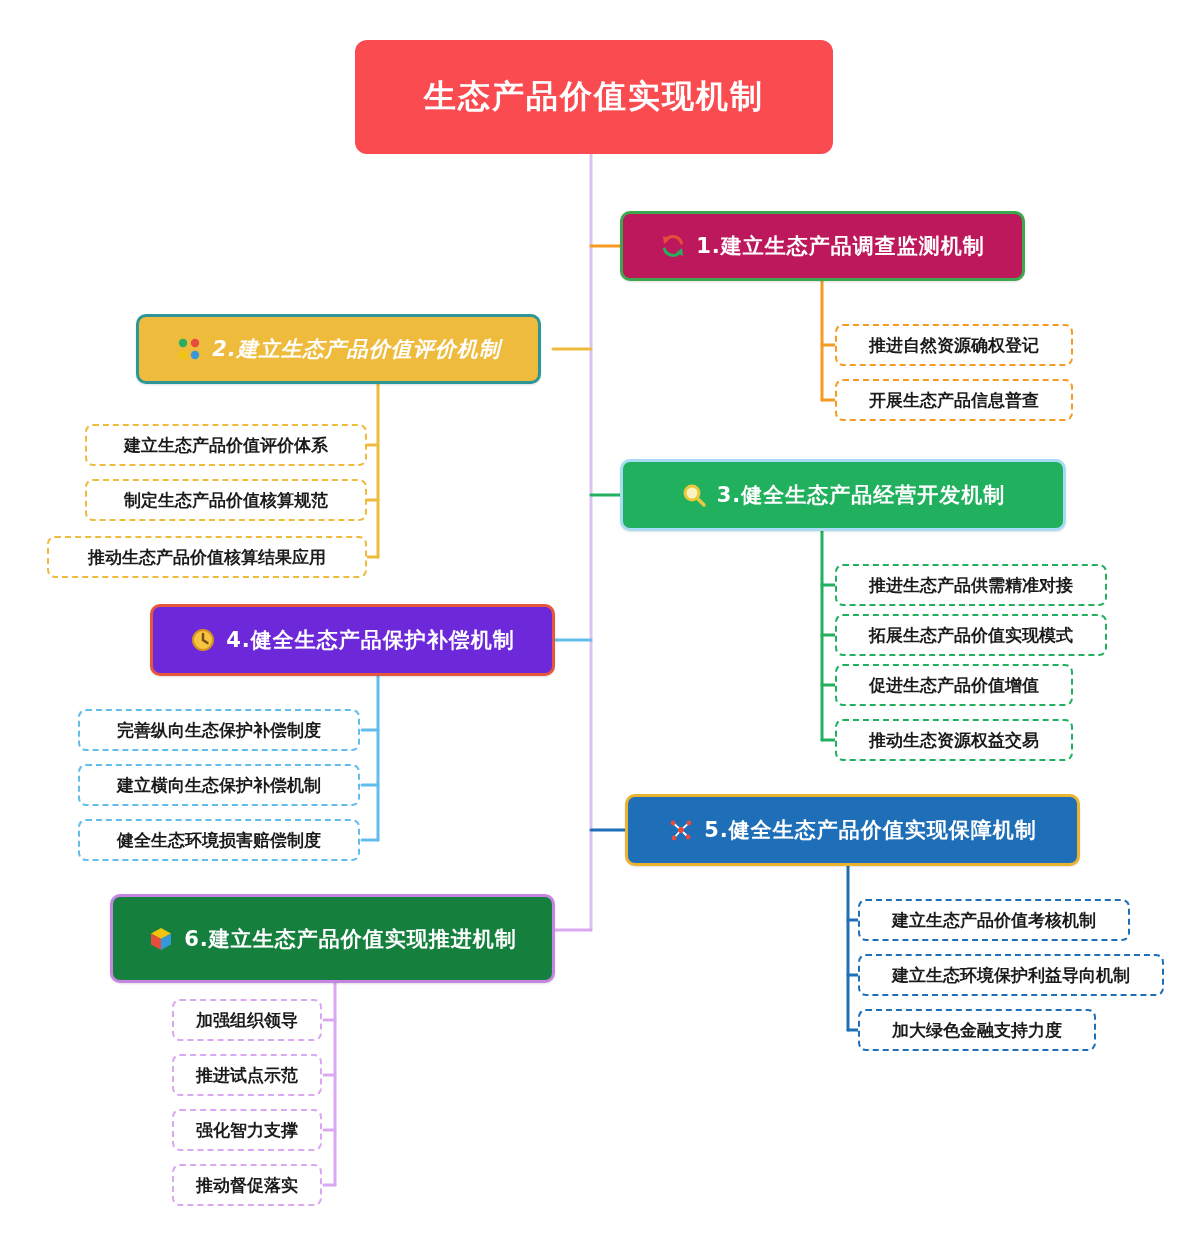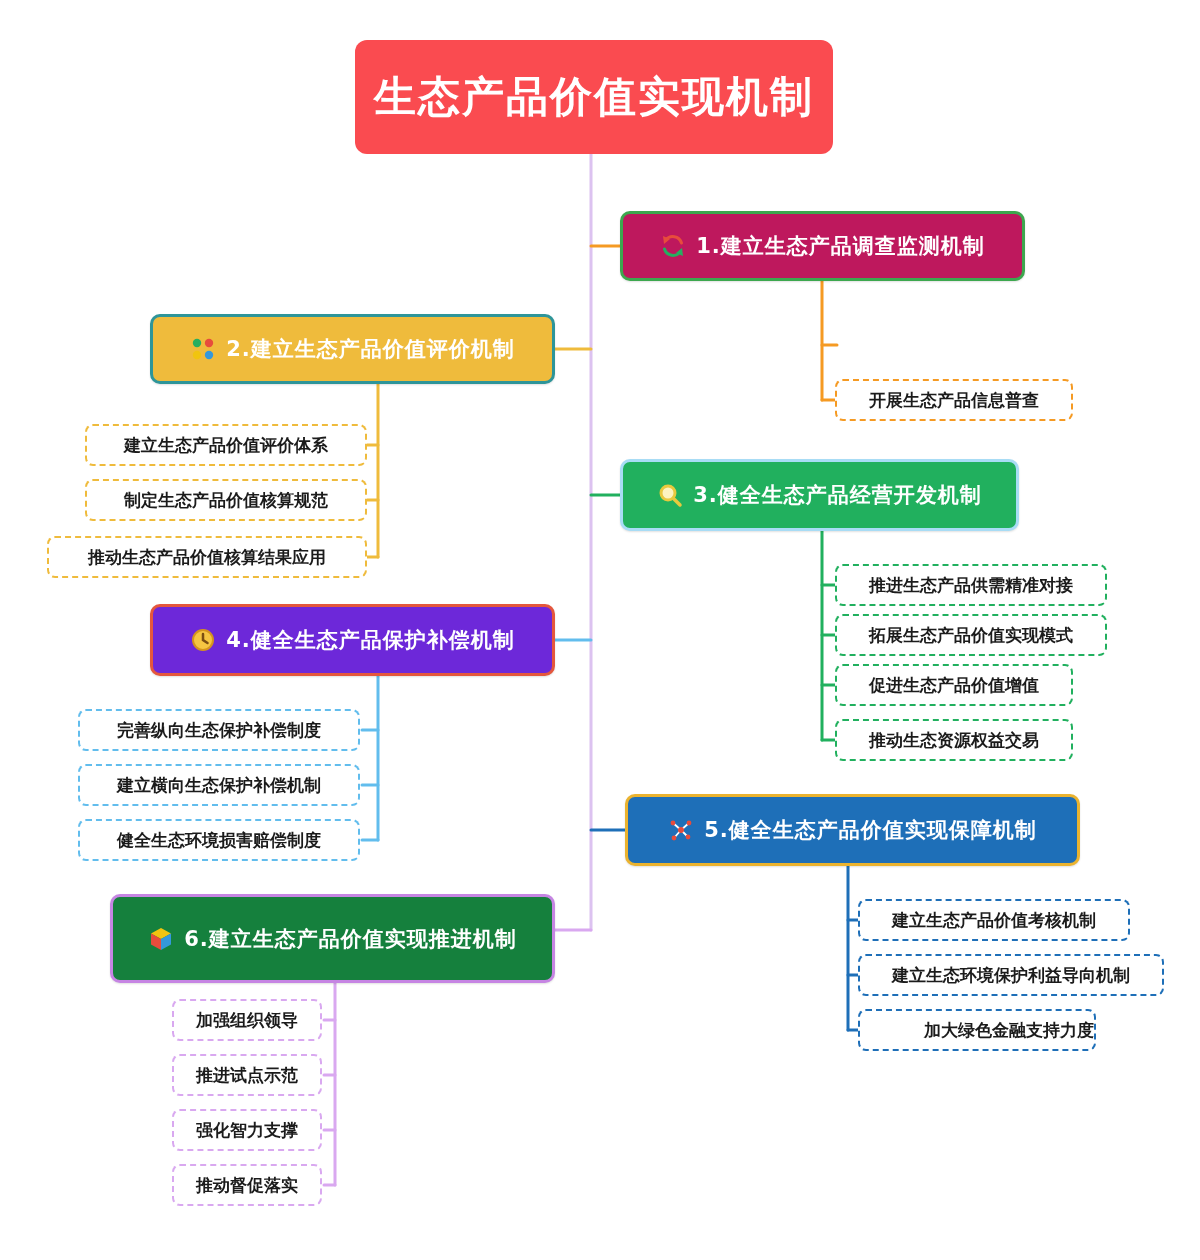--- a/index.html
+++ b/index.html
@@ -1,21 +1,21 @@
 <!DOCTYPE html>
 <html><head>
 <meta charset="utf-8">
 <style>
   *{margin:0;padding:0;box-sizing:border-box}
   html,body{background:#ffffff}
   body{font-family:"DejaVu Sans","Liberation Sans",sans-serif}
   .canvas{position:relative;width:1200px;height:1260px;background:#ffffff;overflow:hidden}
   #wires{position:absolute;left:0;top:0}
   .node{position:absolute;display:flex;align-items:center;justify-content:center;text-align:center}
-  .root{border-radius:12px;color:#ffffff;font-size:42px;font-weight:bold;letter-spacing:2px}
+  .root{border-radius:12px;color:#ffffff;font-size:32px;font-weight:bold;letter-spacing:2px}
   .branch{border-radius:10px;border:3px solid transparent;color:#ffffff;font-size:21px;font-weight:bold;gap:10px;letter-spacing:1px;box-shadow:0 1px 2px rgba(0,0,0,.12)}
   .child{background:#ffffff;border:2px dashed #999;border-radius:8px;color:#1b1b1b;font-size:17px;font-weight:bold}
   .bicon{display:inline-flex;width:26px;height:26px;flex:0 0 auto}
   .bicon svg{width:100%;height:100%}
 </style>
 </head>
 <body>
 
 <div class="canvas">
 
@@ -74,46 +74,49 @@
     <span class="bicon">
       <svg viewBox="0 0 26 26">
           <path d="M21.5 10 A 9 9 0 0 0 5.5 7.5" stroke="#E74C3C" stroke-width="3" fill="none" stroke-linecap="round"></path>
           <polygon points="3,3 10,6 4,11" fill="#E74C3C"></polygon>
           <path d="M4.5 16 A 9 9 0 0 0 20.5 18.5" stroke="#27AE60" stroke-width="3" fill="none" stroke-linecap="round"></path>
           <polygon points="23,23 16,20 22,15" fill="#27AE60"></polygon>
         </svg>
     </span>
     <span>1.建立生态产品调查监测机制</span>
   </div>
+  <div class="node child" style="left: 835px; top: 324px; width: 238px; height: 42px; border-color: rgb(245, 154, 35);">
+      <span>推进自然资源确权登记</span>
+    </div>
   <div class="node child" style="left: 835px; top: 379px; width: 238px; height: 42px; border-color: rgb(245, 154, 35);">
       <span>开展生态产品信息普查</span>
     </div>
 
-  <div class="node branch" style="left: 150px; top: 314px; width: 405px; height: 70px; background: rgb(239, 187, 60); border-color: rgb(46, 149, 153);">
+  <div class="node branch" style="left: 136px; top: 314px; width: 405px; height: 70px; background: rgb(239, 187, 60); border-color: rgb(46, 149, 153); font-style: italic;">
     <span class="bicon">
       <svg viewBox="0 0 26 26">
           <circle cx="7" cy="7" r="4.2" fill="#27AE60"></circle>
           <circle cx="19" cy="7" r="4.2" fill="#E74C3C"></circle>
           <circle cx="7" cy="19" r="4.2" fill="#F1C40F"></circle>
           <circle cx="19" cy="19" r="4.2" fill="#3498DB"></circle>
         </svg>
     </span>
     <span>2.建立生态产品价值评价机制</span>
   </div>
   <div class="node child" style="left: 85px; top: 424px; width: 282px; height: 42px; border-color: rgb(239, 187, 60);">
       <span>建立生态产品价值评价体系</span>
     </div>
   <div class="node child" style="left: 85px; top: 479px; width: 282px; height: 42px; border-color: rgb(239, 187, 60);">
       <span>制定生态产品价值核算规范</span>
     </div>
   <div class="node child" style="left: 47px; top: 536px; width: 320px; height: 42px; border-color: rgb(239, 187, 60);">
       <span>推动生态产品价值核算结果应用</span>
     </div>
 
-  <div class="node branch" style="left: 620px; top: 459px; width: 399px; height: 72px; background: rgb(33, 176, 94); border-color: rgb(168, 220, 245);">
+  <div class="node branch" style="left: 620px; top: 459px; width: 446px; height: 72px; background: rgb(33, 176, 94); border-color: rgb(168, 220, 245);">
     <span class="bicon">
       <svg viewBox="0 0 26 26">
           <circle cx="11" cy="11" r="7" fill="#FDF3C0" stroke="#E8C93E" stroke-width="3"></circle>
           <line x1="16.5" y1="16.5" x2="23" y2="23" stroke="#E8C93E" stroke-width="3.5" stroke-linecap="round"></line>
         </svg>
     </span>
     <span>3.健全生态产品经营开发机制</span>
   </div>
   <div class="node child" style="left: 835px; top: 564px; width: 272px; height: 42px; border-color: rgb(33, 176, 94);">
       <span>推进生态产品供需精准对接</span>
@@ -164,21 +167,21 @@
         </svg>
     </span>
     <span>5.健全生态产品价值实现保障机制</span>
   </div>
   <div class="node child" style="left: 858px; top: 899px; width: 272px; height: 42px; border-color: rgb(30, 111, 184); align-items: center;">
       <span>建立生态产品价值考核机制</span>
     </div>
   <div class="node child" style="left: 858px; top: 954px; width: 306px; height: 42px; border-color: rgb(30, 111, 184);">
       <span>建立生态环境保护利益导向机制</span>
     </div>
-  <div class="node child" style="left: 858px; top: 1009px; width: 238px; height: 42px; border-color: rgb(30, 111, 184); justify-content: flex-end;">
+  <div class="node child" style="left: 858px; top: 1009px; width: 238px; height: 42px; border-color: rgb(30, 111, 184);">
       <span>加大绿色金融支持力度</span>
     </div>
 
   <div class="node branch" style="left: 110px; top: 894px; width: 445px; height: 89px; background: #15803d; border-color: rgb(198, 133, 227);">
     <span class="bicon">
       <svg viewBox="0 0 26 26">
           <polygon points="13,2 23,7.5 13,13 3,7.5" fill="#F1C40F"></polygon>
           <polygon points="3,7.5 13,13 13,24 3,18.5" fill="#E74C3C"></polygon>
           <polygon points="23,7.5 13,13 13,24 23,18.5" fill="#3498DB"></polygon>
         </svg>

